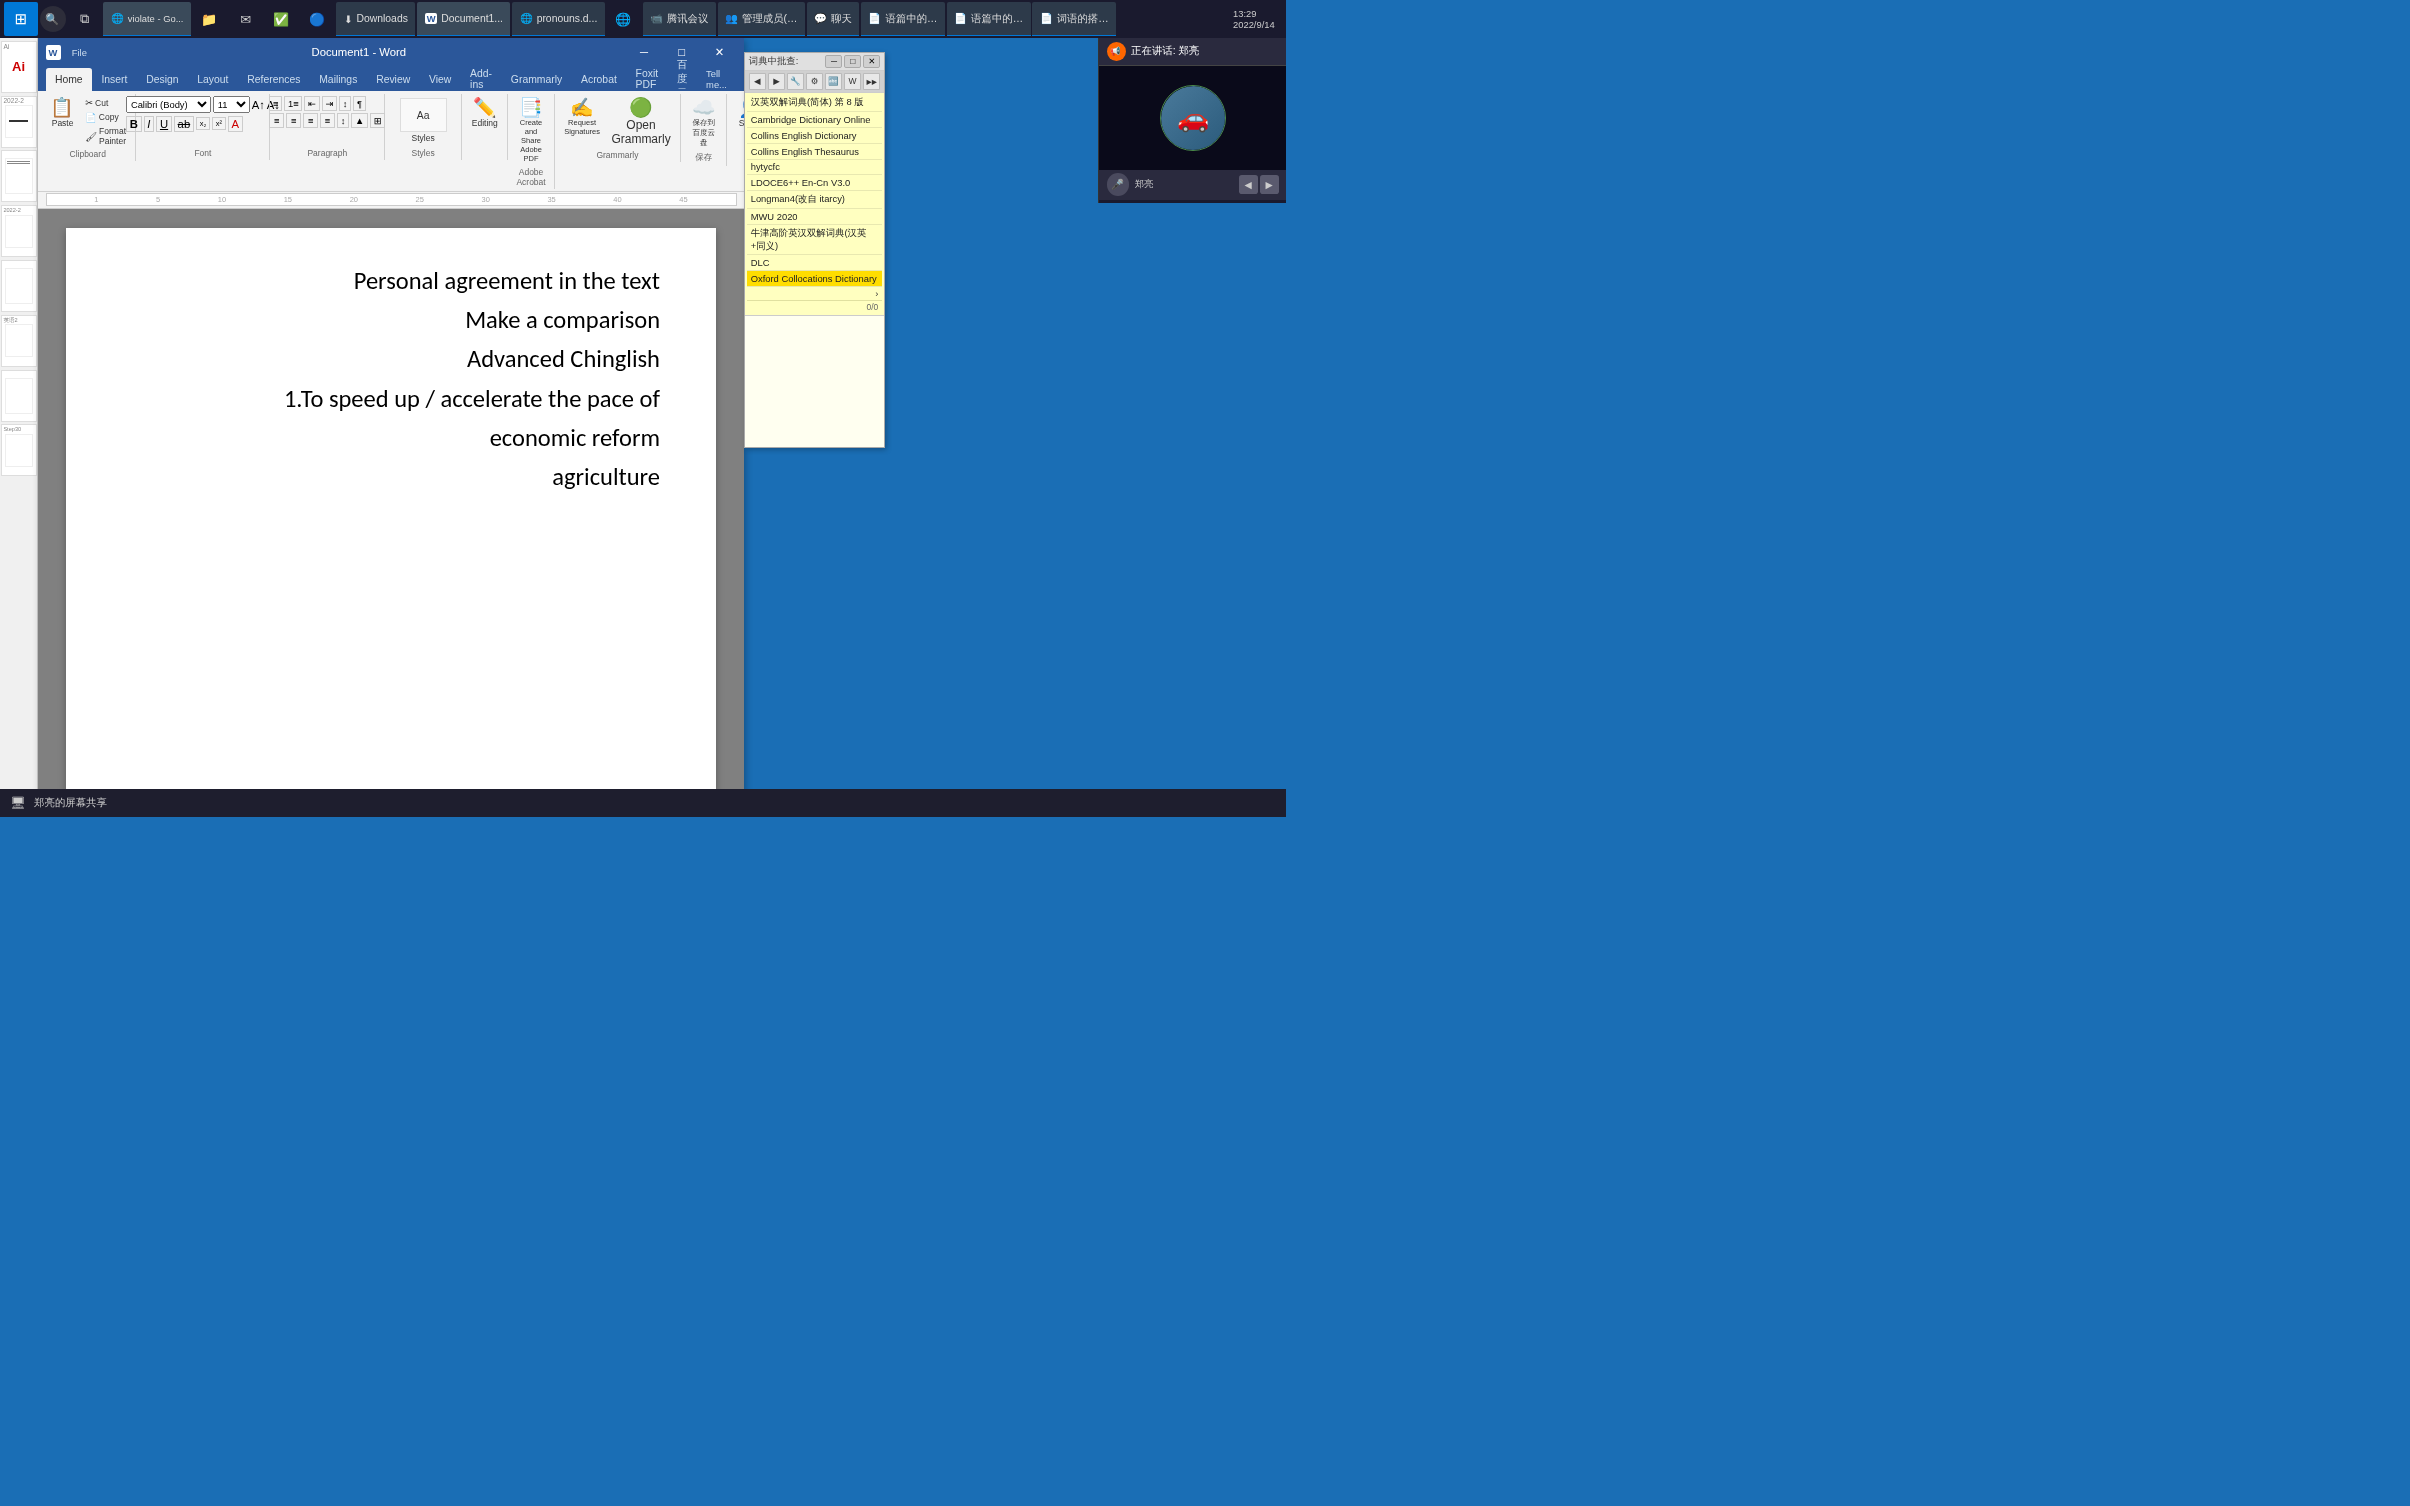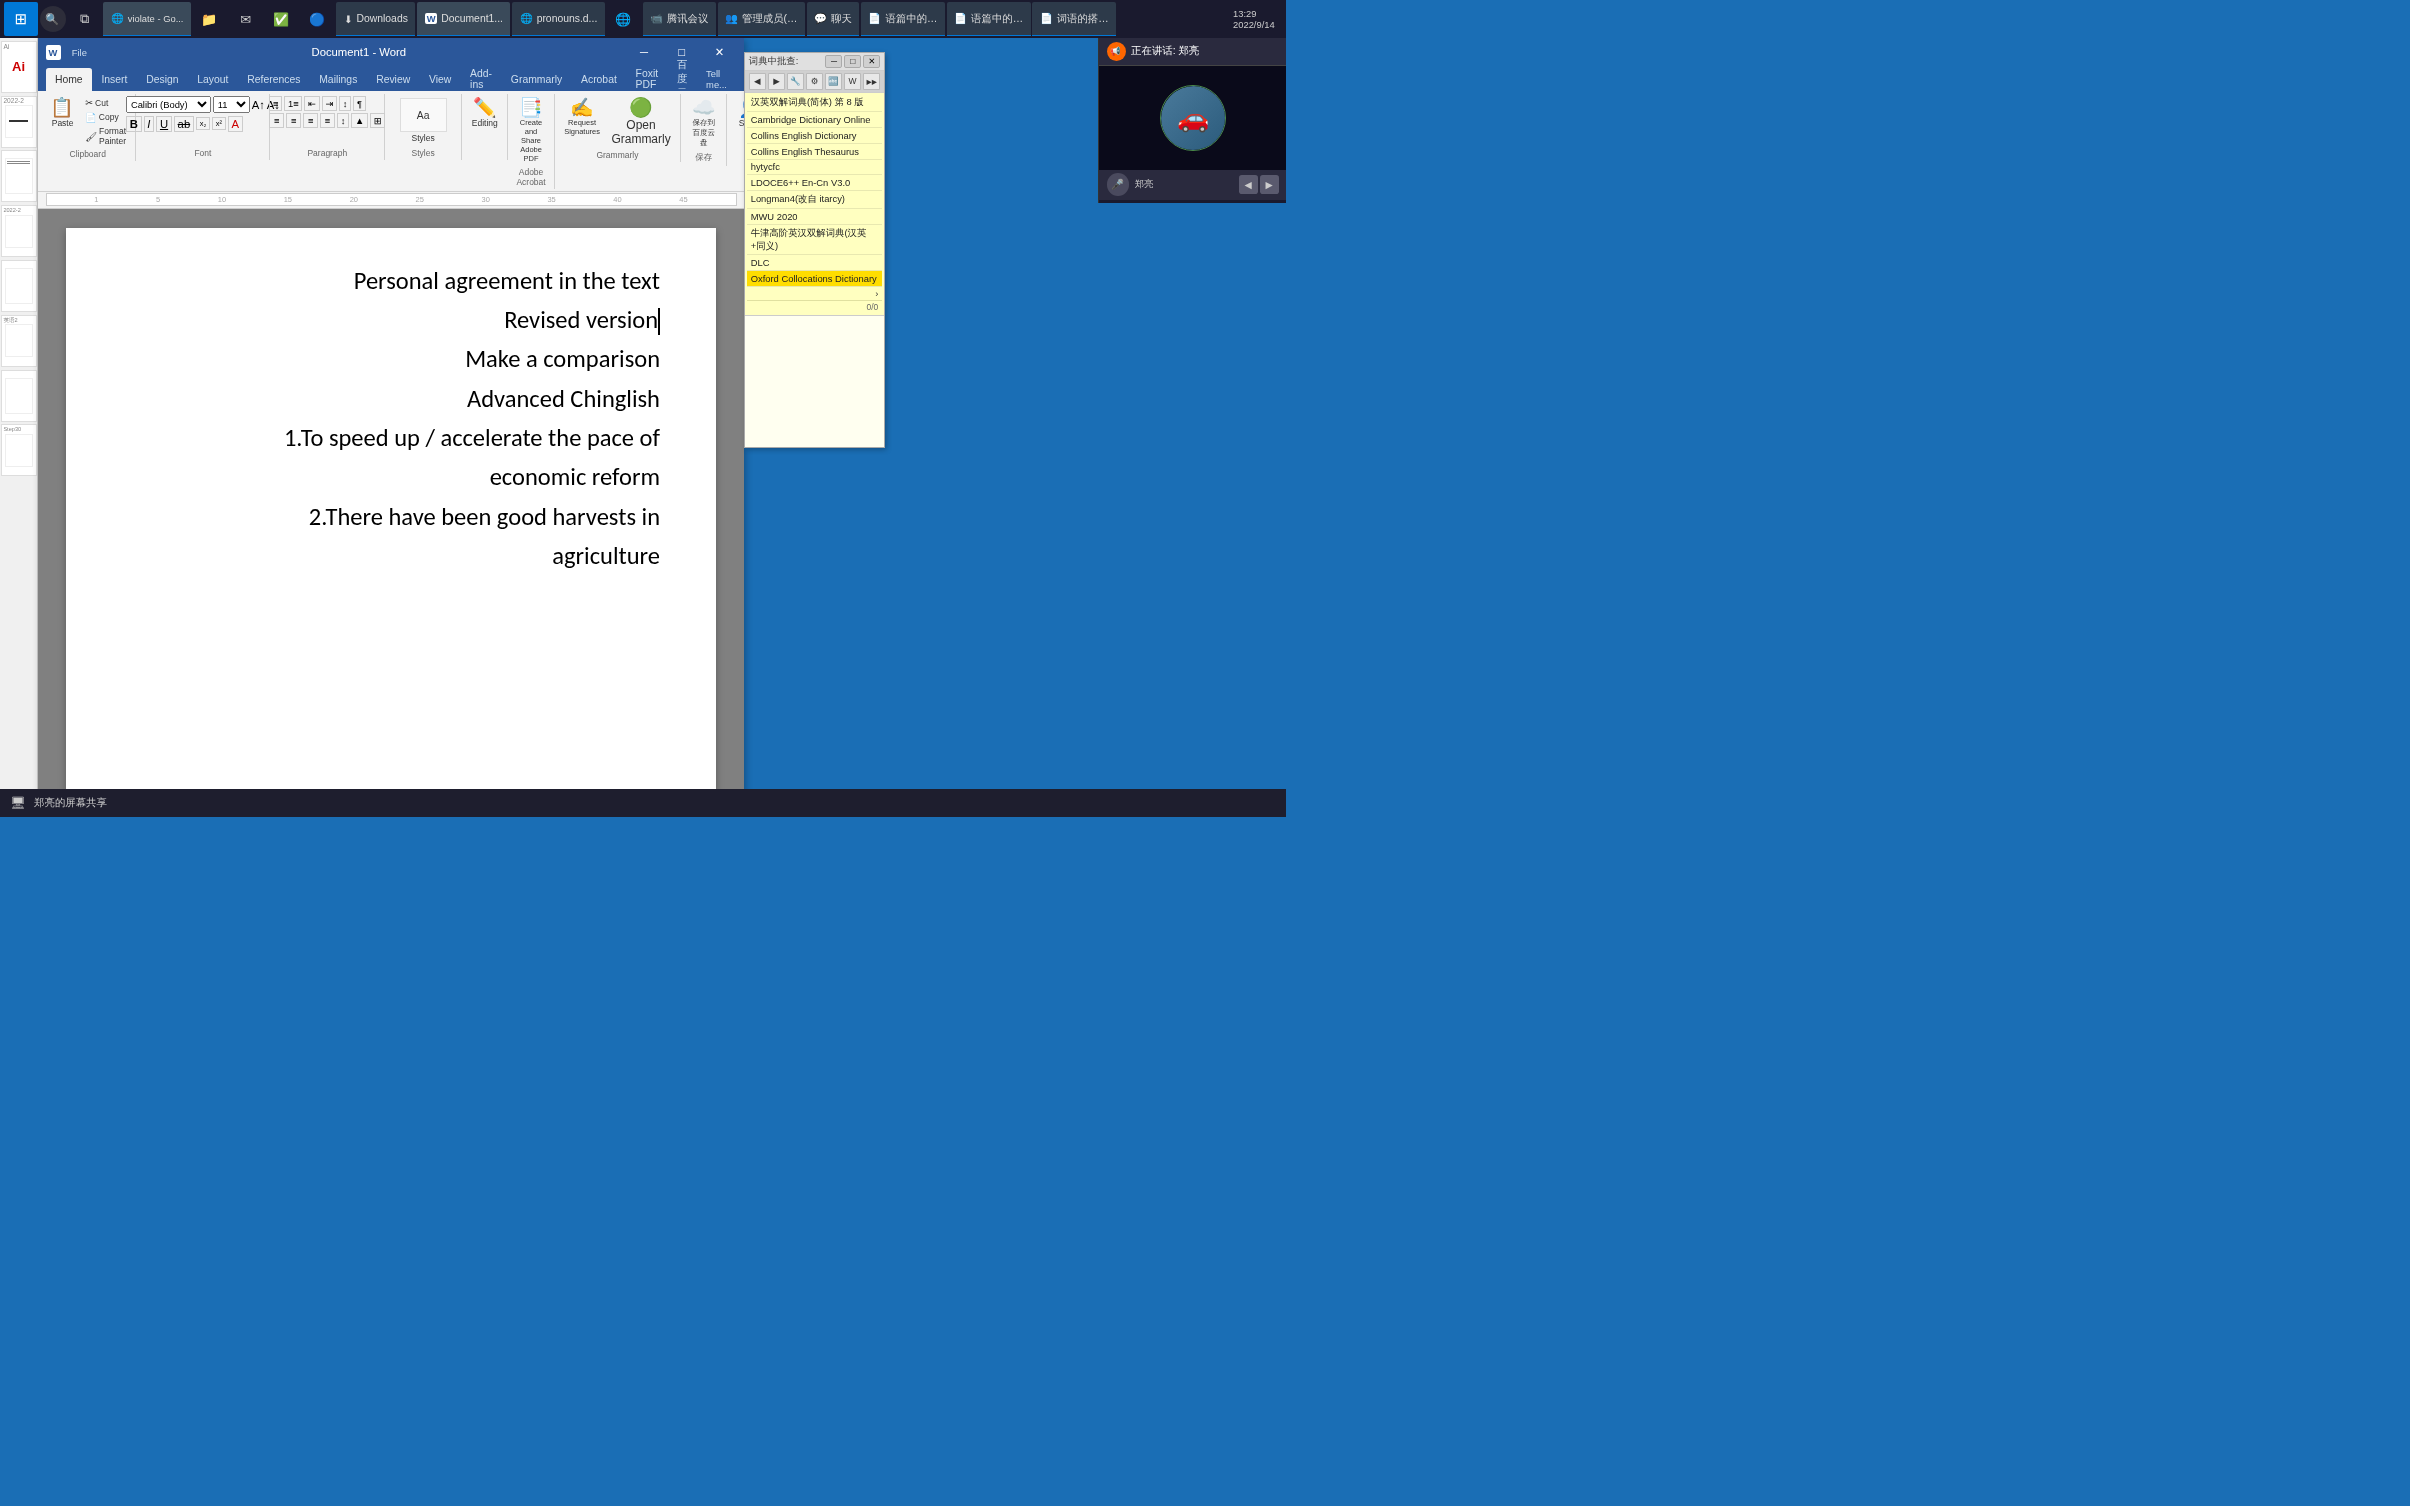--- a/index.html
+++ b/index.html
@@ -702,28 +702,24 @@
           <span>35</span>
           <span>40</span>
           <span>45</span>
       </div>
     </div>
   </div>
 
   <div id="doc-area">
     <div id="doc-page">
       <div class="doc-line heading">Personal agreement in the text</div>
-      <div class="doc-line heading cursor-line">
-        <span>Revised version</span><span class="text-cursor"></span>
-      </div>
       <div class="doc-line heading">Make a comparison</div>
       <div class="doc-line heading">Advanced Chinglish</div>
       <div class="doc-line doc-numbered">1.To speed up / accelerate the pace of</div>
       <div class="doc-line doc-sub">economic reform</div>
-      <div class="doc-line doc-numbered">2.There have been good harvests in</div>
       <div class="doc-line doc-sub">agriculture</div>
     </div>
   </div>
 
   <div id="statusbar">
     <span>Page 2 of 2</span>
     <span>111 words</span>
     <span style="display:flex;align-items:center;gap:2.8px">
       <span>✓</span>
       <span>English (United States)</span>

